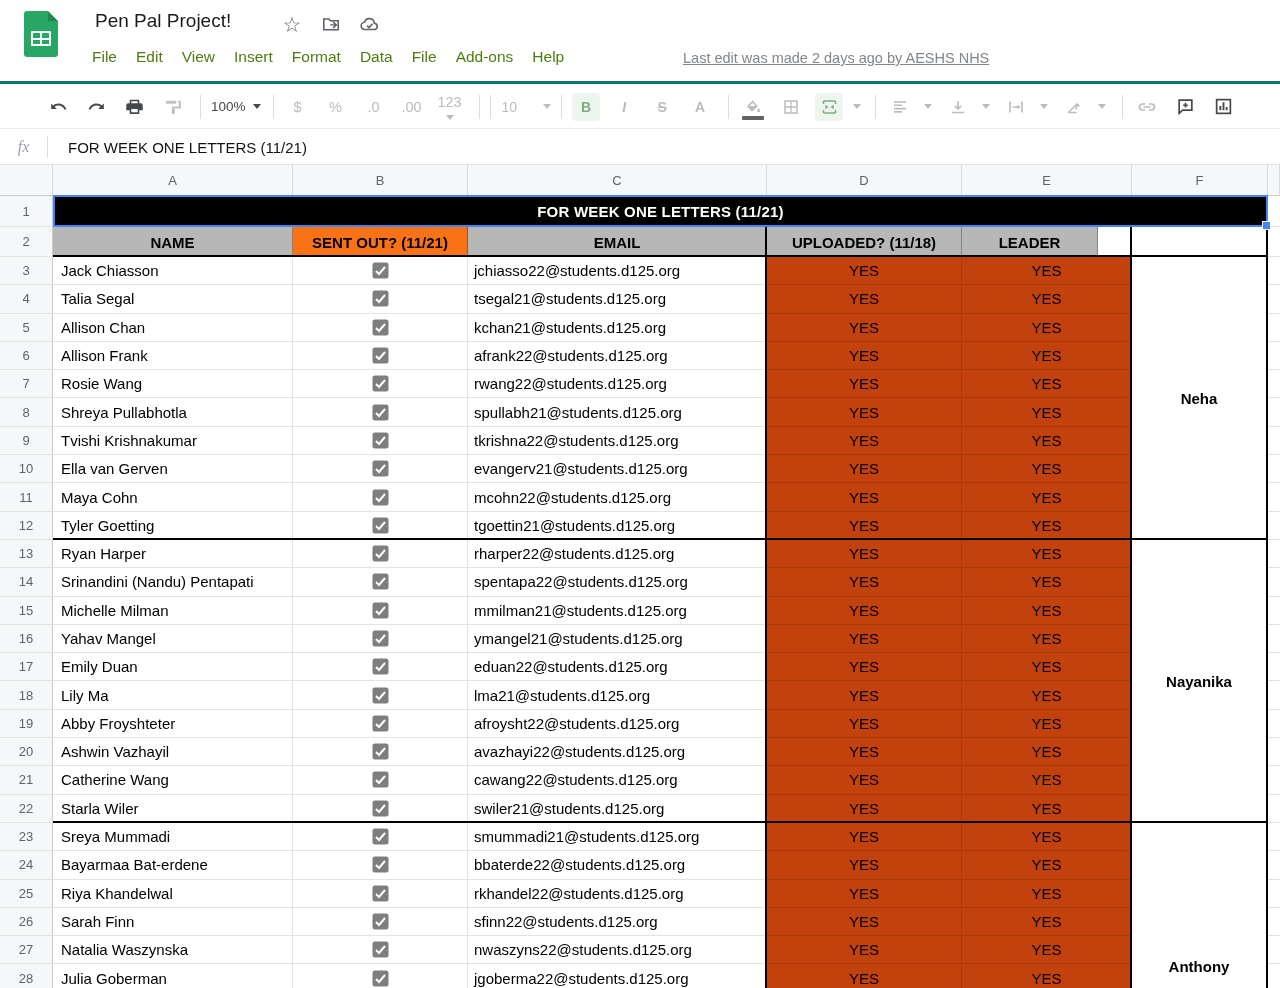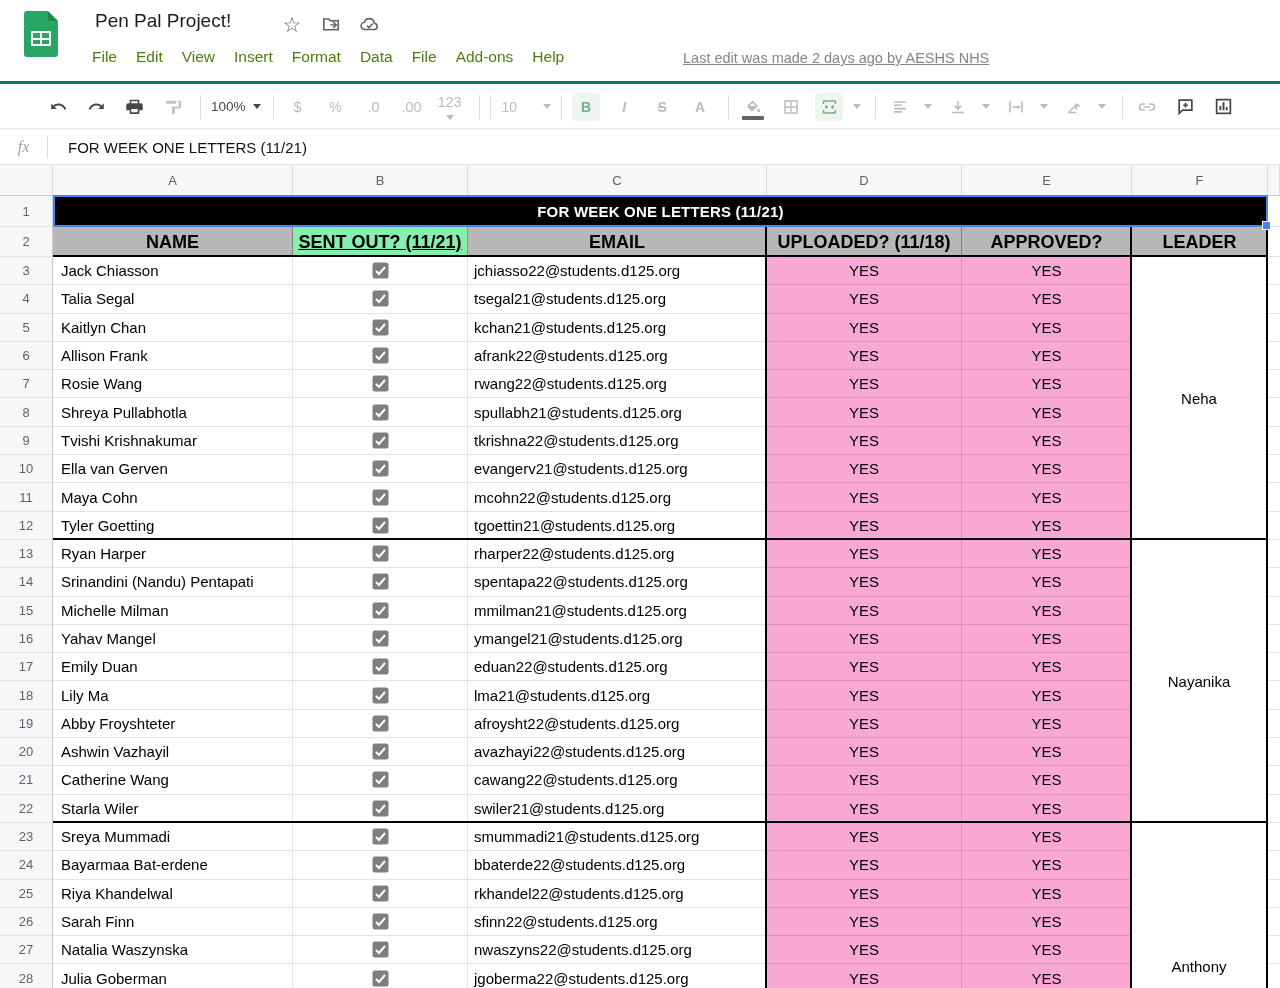--- a/index.html
+++ b/index.html
@@ -44,33 +44,33 @@
   .fx-sep { width:1px; height:22px; background:#dadce0; }
   .fx-value { margin-left:20px; font-size:15px; font-weight:500; color:#111; }
   
   .sheet { position:absolute; left:0; top:165px; width:1280px; height:823px; overflow:hidden; background:#fff; }
   .colhdr { position:absolute; left:0; top:0; height:31px; width:1280px; display:flex; }
   .colhdr > div { background:#f6f7f8; border-right:1px solid #d9dadb; border-bottom:1px solid #c9cbcd; color:#5f6368; font-size:13px; display:flex; align-items:center; justify-content:center; }
   .rownum { width:53px; background:#f6f7f8; border-right:1px solid #c9cbcd; border-bottom:1px solid #e2e3e3; color:#5f6368; font-size:13px; display:flex; align-items:center; justify-content:center; flex:none; }
   .row1 { position:absolute; left:0; top:31px; height:31px; width:1280px; display:flex; }
   .banner-cell { width:1215px; background:#000; color:#fff; font-weight:bold; font-size:15px; display:flex; align-items:center; justify-content:center; letter-spacing:.2px; }
   .row2 { position:absolute; left:0; top:62px; height:30px; width:1280px; display:flex; }
-  .hdr-cell { background:#b7b7b7; border-right:1px solid rgba(0,0,0,.28); font-weight:bold; font-size:18px; color:#000; display:flex; align-items:center; justify-content:center; flex:none; }
-  .hdr-cell.yellow { background:#86efac;text-decoration:underline; }
+  .hdr-cell { background:#b7b7b7; border-right:1px solid rgba(0,0,0,.28); font-weight:bold; font-size:15px; color:#000; display:flex; align-items:center; justify-content:center; flex:none; }
+  .hdr-cell.yellow { background:#f97316; }
   .rows { position:absolute; left:0; top:92px; width:1132px; }
   .drow { display:flex; height:28.3px; }
   .cell { border-right:1px solid #e2e3e3; border-bottom:1px solid #e2e3e3; display:flex; align-items:center; font-size:15px; color:#000; flex:none; overflow:hidden; }
   .cell.name { width:240px; padding-left:8px; }
   .cell.check { width:175px; justify-content:center; }
   .cell.email { width:299px; padding-left:6px;text-align:right; }
-  .cell.green { background:#f9a8d4; justify-content:center; border-right-color:rgba(0,0,0,.12); border-bottom-color:rgba(0,0,0,.12); }
+  .cell.green { background:#c2410c; justify-content:center; border-right-color:rgba(0,0,0,.12); border-bottom-color:rgba(0,0,0,.12); }
   .cell.up { width:195px; }
   .cell.ap { width:170px; }
   .leadercol { position:absolute; left:1132px; top:92px; width:134px; height:731px; background:#fff; }
-  .leader-group { position:absolute; left:0; width:134px; display:flex; align-items:center; justify-content:center; font-size:15px; color:#000; }
+  .leader-group { position:absolute; left:0; width:134px; display:flex; align-items:center; justify-content:center; font-size:15px; color:#000;font-weight:bold; }
   .gsliver { position:absolute; left:1268px; top:31px; width:12px; }
   .gsliver > div { border-bottom:1px solid #e2e3e3; }
   .vline { position:absolute; width:2px; background:#000; top:62px; height:761px; }
   .hline { position:absolute; height:2px; background:#000; left:53px; width:1215px; }
   .selection { position:absolute; left:53px; top:30px; width:1215px; height:32px; border:2px solid #4285f4; pointer-events:none; }
   .fill-handle { position:absolute; right:-5px; bottom:-5px; width:9px; height:9px; background:#4285f4; border:1.5px solid #fff; }
   .cb { width:17px; height:17px; }
   svg { display:block; }
 </style>
 </head>
@@ -250,21 +250,20 @@
     <div class="rownum">1</div>
     <div class="banner-cell">FOR WEEK ONE LETTERS (11/21)</div>
   </div>
 
   <div class="row2">
     <div class="rownum">2</div>
     <div class="hdr-cell" style="width:240px;">NAME</div>
     <div class="hdr-cell yellow" style="width:175px;">SENT OUT? (11/21)</div>
     <div class="hdr-cell" style="width:299px;">EMAIL</div>
     <div class="hdr-cell" style="width:195px;">UPLOADED? (11/18)</div>
-    <div class="hdr-cell" style="width:170px;">APPROVED?</div>
     <div class="hdr-cell" style="width:136px;">LEADER</div>
   </div>
 
   <div class="rows">
       <div class="drow">
         <div class="rownum">3</div>
         <div class="cell name">Jack Chiasson</div>
         <div class="cell check">
           <div>
             <svg class="cb" viewBox="0 0 17 17">
@@ -287,21 +286,21 @@
               <path d="M4 9l3 3 6-7" fill="none" stroke="#fff" stroke-width="2"></path>
             </svg>
           </div>
         </div>
         <div class="cell email">tsegal21@students.d125.org</div>
         <div class="cell green up">YES</div>
         <div class="cell green ap">YES</div>
       </div>
       <div class="drow">
         <div class="rownum">5</div>
-        <div class="cell name">Kaitlyn Chan</div>
+        <div class="cell name">Allison Chan</div>
         <div class="cell check">
           <div>
             <svg class="cb" viewBox="0 0 17 17">
               <rect x="0.5" y="0.5" width="16" height="16" rx="2.5" fill="#7c7e80"></rect>
               <path d="M4 9l3 3 6-7" fill="none" stroke="#fff" stroke-width="2"></path>
             </svg>
           </div>
         </div>
         <div class="cell email">kchan21@students.d125.org</div>
         <div class="cell green up">YES</div>

